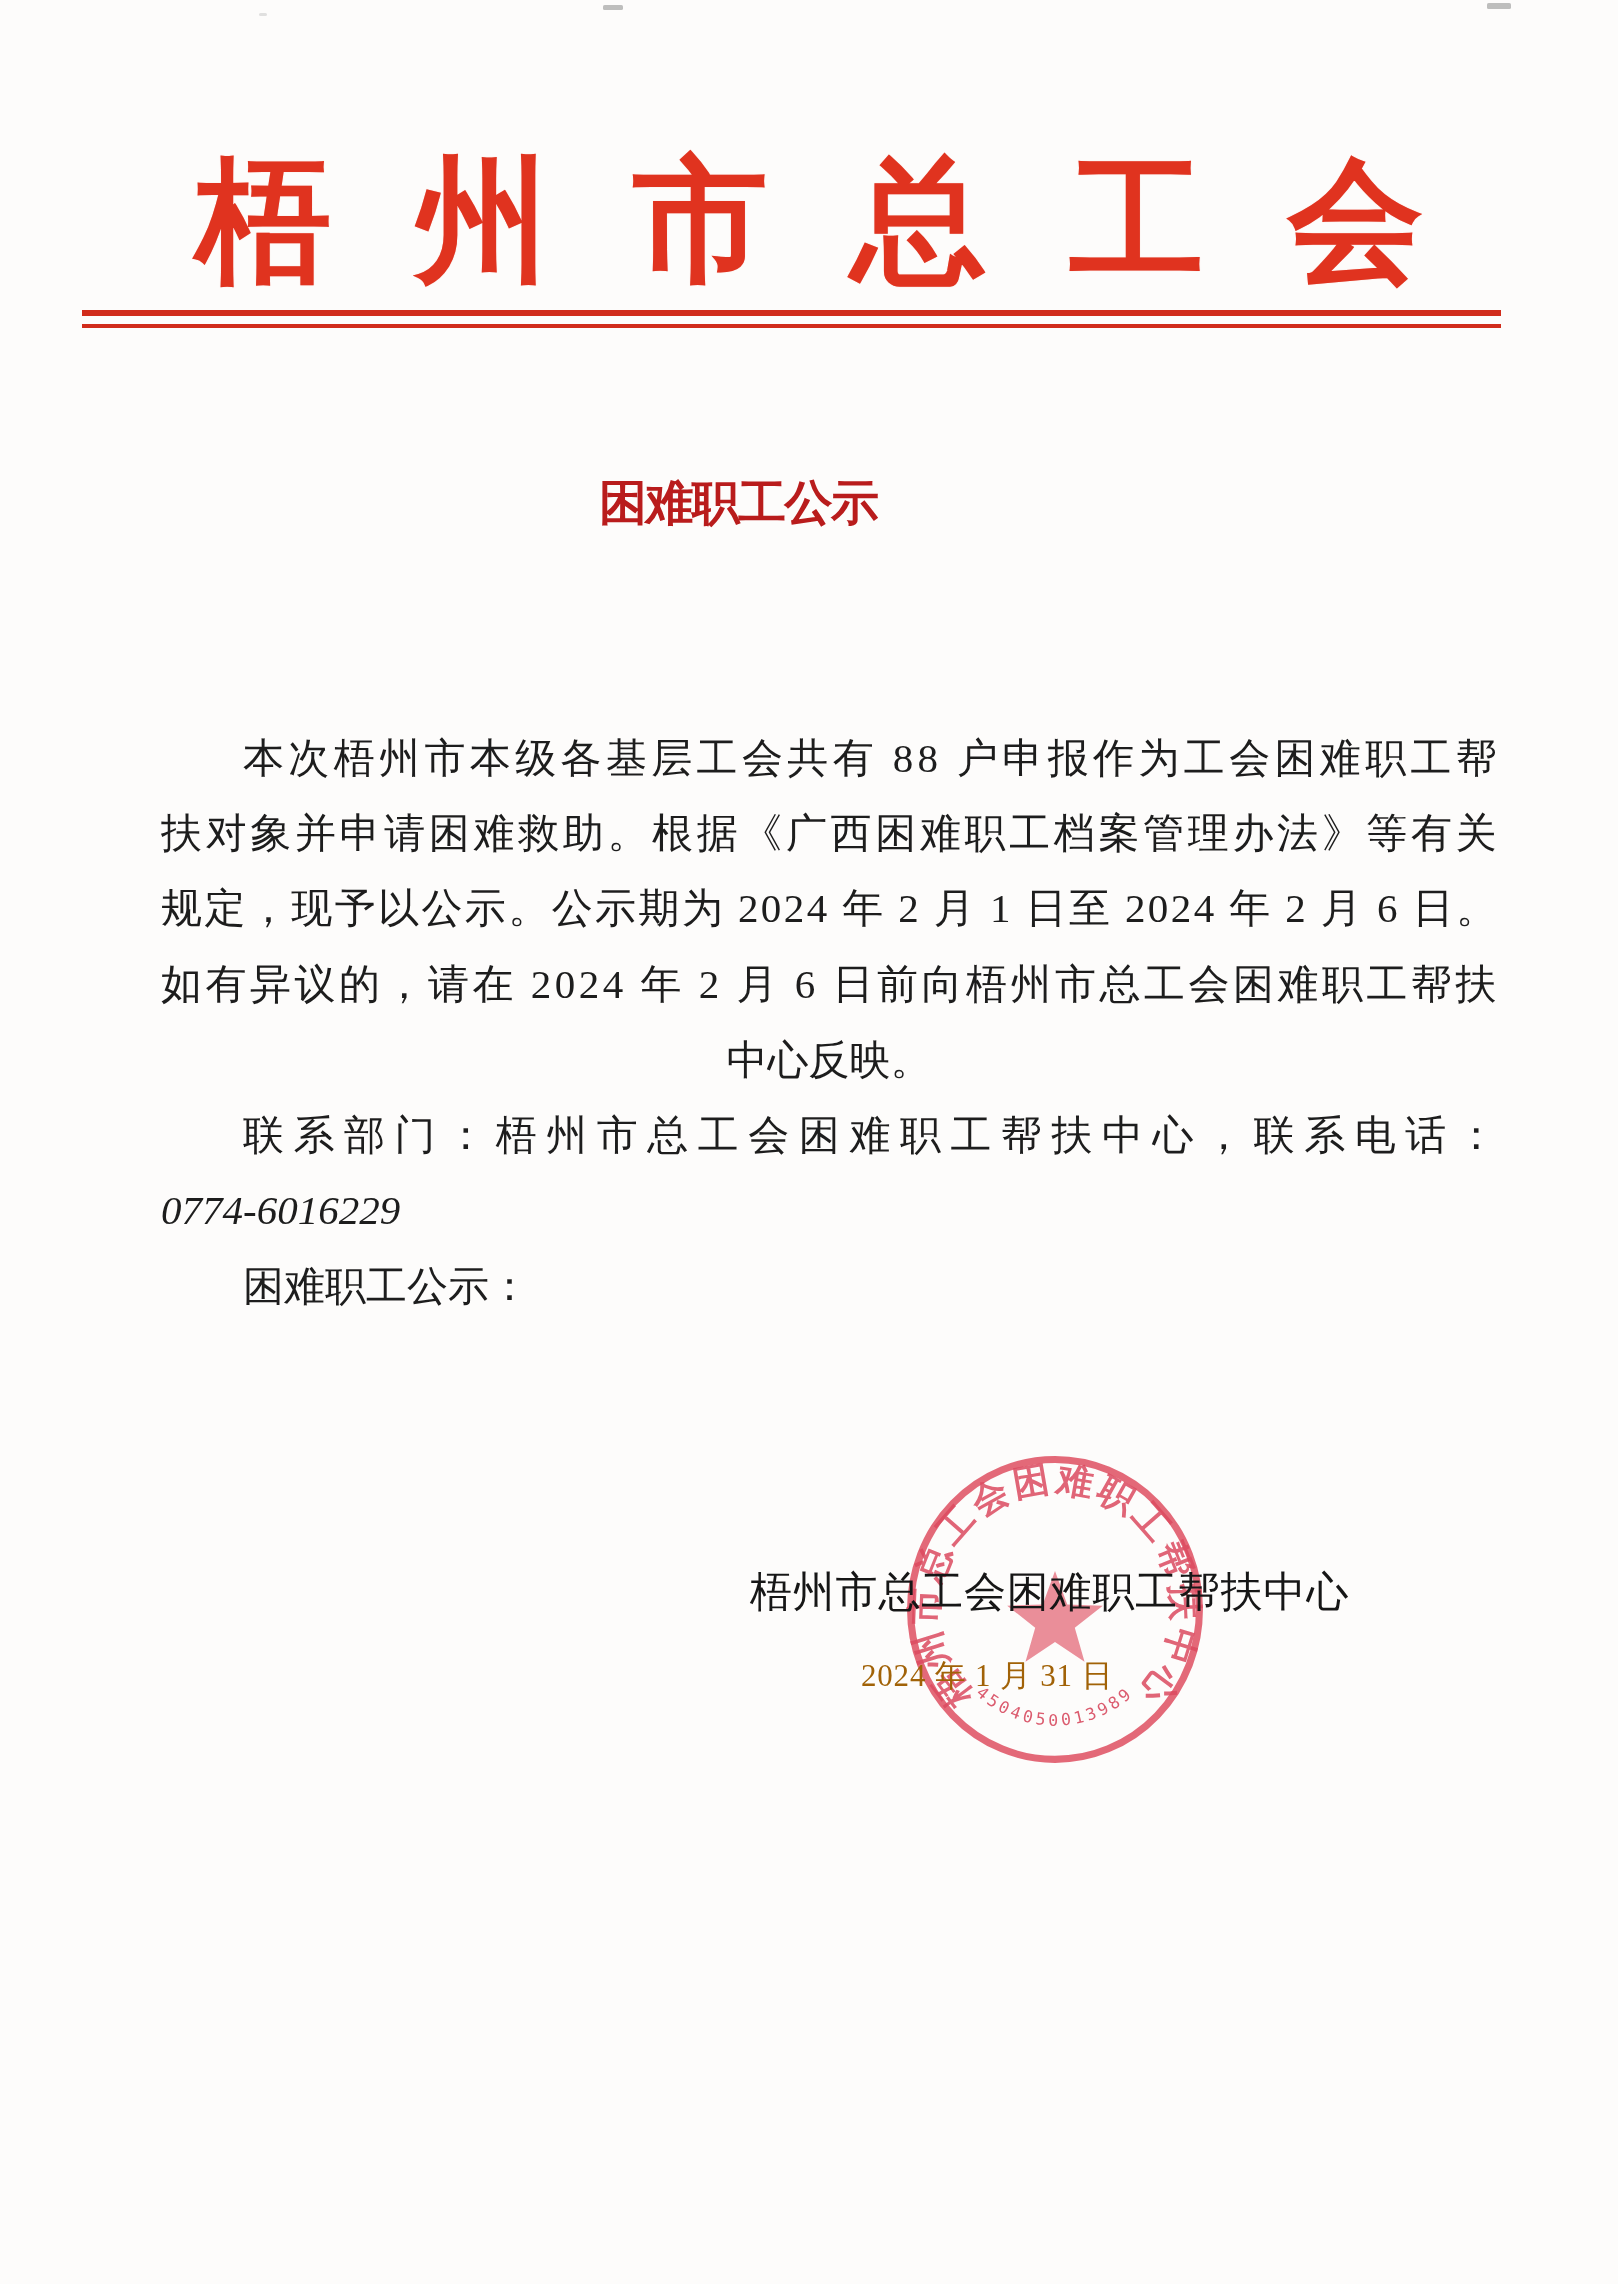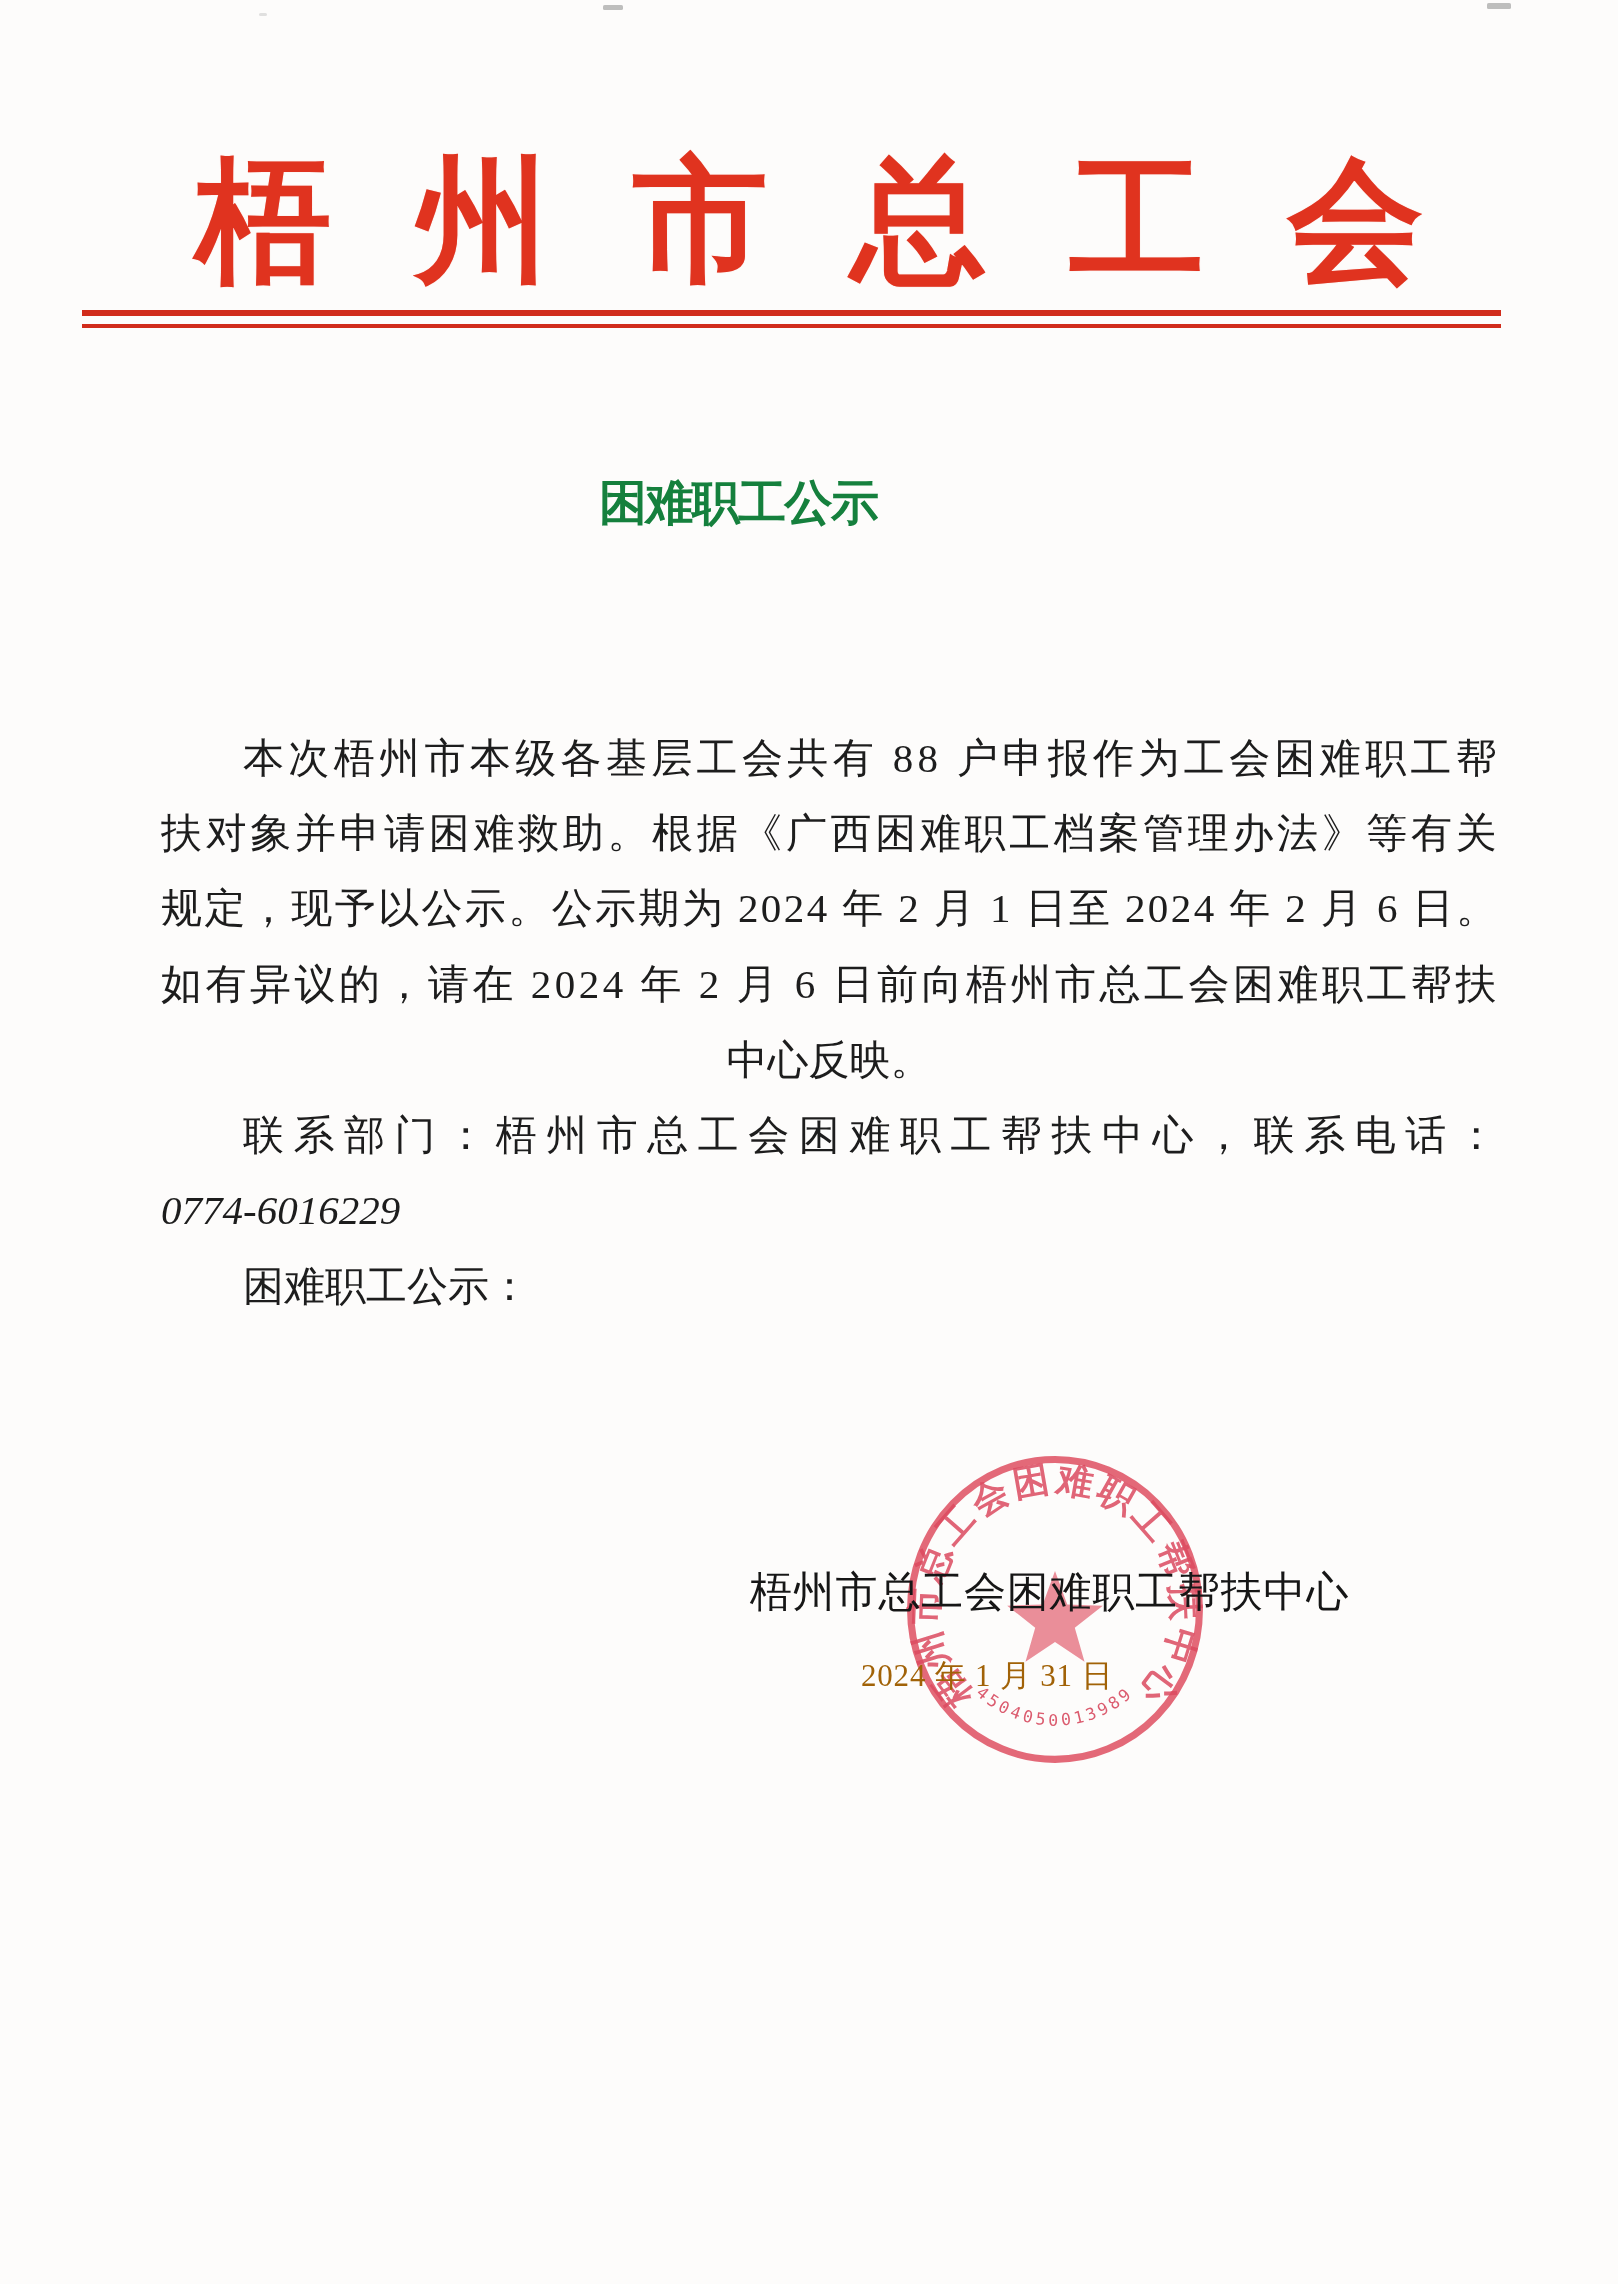--- a/index.html
+++ b/index.html
@@ -21,21 +21,21 @@
     color:#e0331f;
     text-shadow:0 0 0.8px rgba(224,51,31,.4);
   }
   .rule{position:absolute;left:82px;width:1419px;background:#d12c1b;}
   .rule-thick{top:310px;height:5.5px;}
   .rule-thin{top:324px;height:3.9px;}
   
   .doc-title{
     position:absolute;left:599px;top:475px;
     font-size:48px;line-height:1.15;font-weight:700;letter-spacing:-1.6px;
-    color:#15803d;white-space:pre;
+    color:#b91c1c;white-space:pre;
   }
   
   .bline{
     position:absolute;left:161px;width:1336px;height:47px;
     font-size:41px;line-height:1.15;color:#1d1d1d;
     white-space:pre;box-sizing:border-box;
   }
   .bline.flex{display:flex;justify-content:space-between;}
   .bline.flex span{white-space:pre;}
   .indent{padding-left:82px;}

